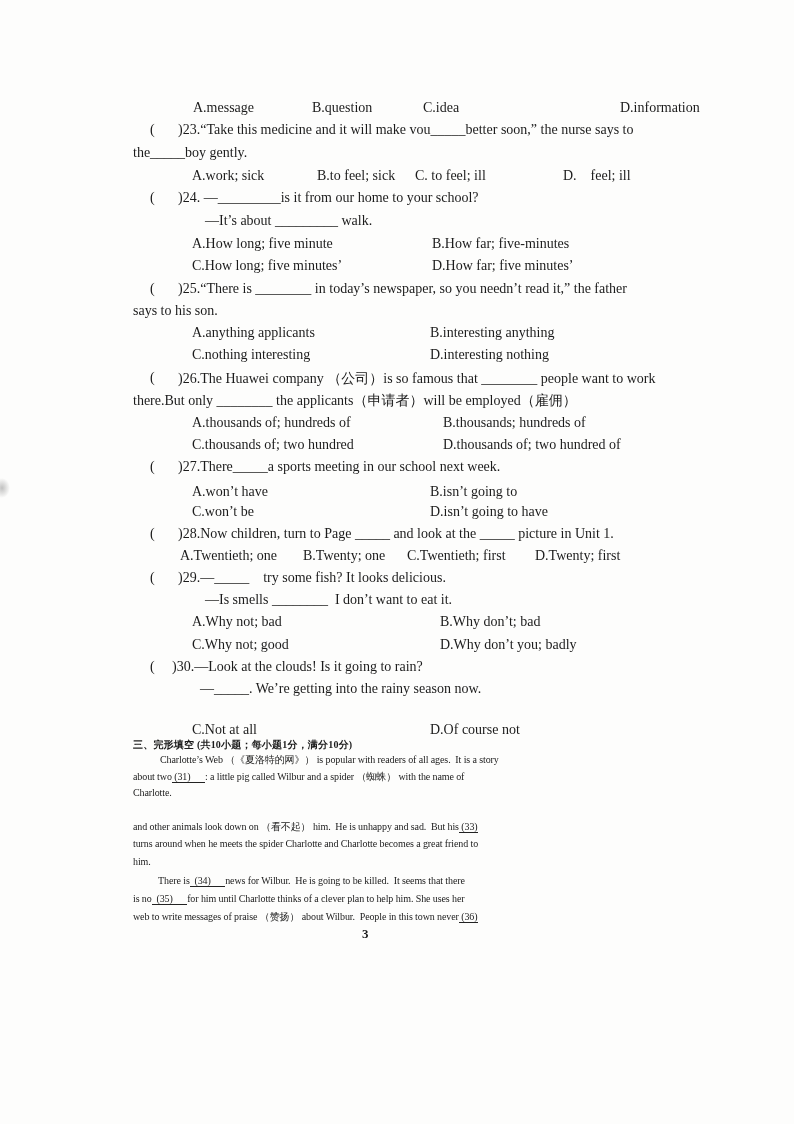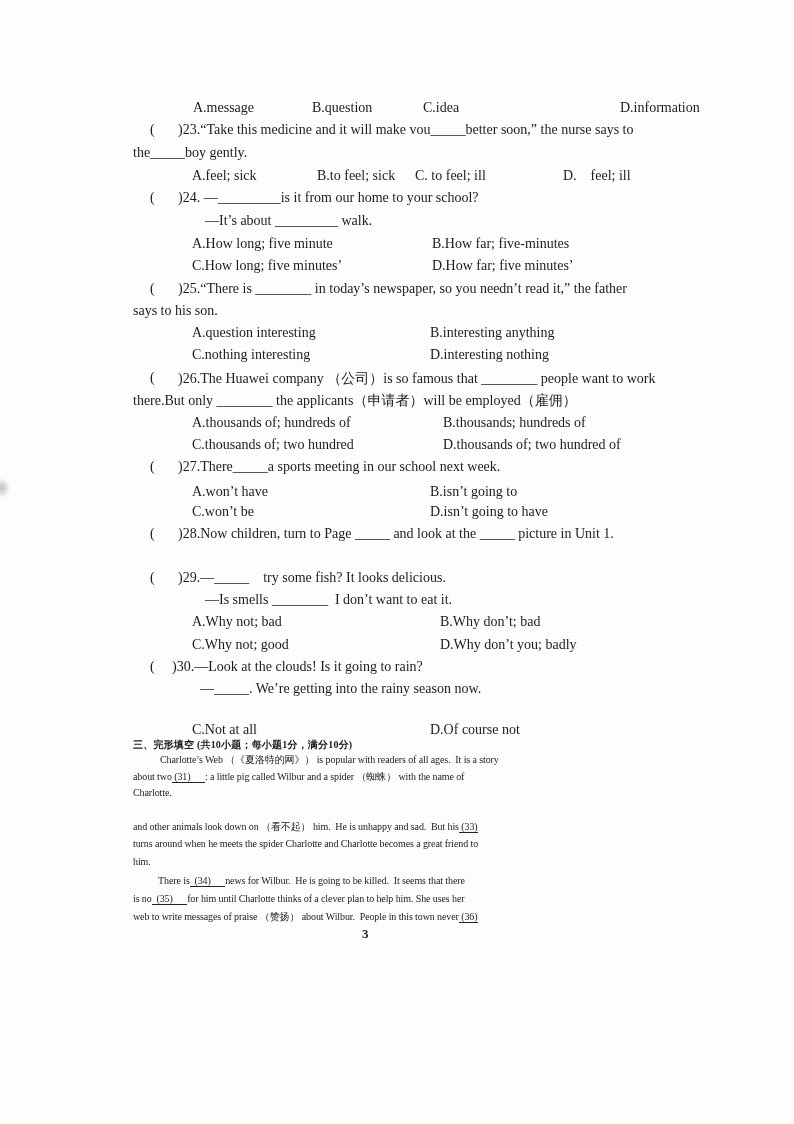--- a/index.html
+++ b/index.html
@@ -34,21 +34,21 @@
     <span style="left:193px">A.message</span>
     <span style="left:312px">B.question</span>
     <span style="left:423px">C.idea</span>
     <span style="left:620px">D.information</span>
   </div>
 
   <span class="br" style="left:150px;top:122px">(</span>
   <div class="line mc" style="left:178px;top:122px">)23.“Take this medicine and it will make vou_____better soon,” the nurse says to</div>
   <div class="line mc" style="left:133px;top:145px">the_____boy gently.</div>
   <div class="row" style="top:168px">
-    <span style="left:192px">A.feel; sick</span>
+    <span style="left:192px">A.work; sick</span>
     <span style="left:317px">B.to feel; sick</span>
     <span style="left:415px">C. to feel; ill</span>
     <span style="left:563px">D.    feel; ill</span>
   </div>
 
   <span class="br" style="left:150px;top:190px">(</span>
   <div class="line mc" style="left:178px;top:190px">)24. —_________is it from our home to your school?</div>
   <div class="line mc" style="left:205px;top:213px">—It’s about _________ walk.</div>
   <div class="row" style="top:236px">
     <span style="left:192px">A.How long; five minute</span>
@@ -56,21 +56,21 @@
   </div>
   <div class="row" style="top:258px">
     <span style="left:192px">C.How long; five minutes’</span>
     <span style="left:432px">D.How far; five minutes’</span>
   </div>
 
   <span class="br" style="left:150px;top:281px">(</span>
   <div class="line mc" style="left:178px;top:281px">)25.“There is ________ in today’s newspaper, so you needn’t read it,” the father</div>
   <div class="line mc" style="left:133px;top:303px">says to his son.</div>
   <div class="row" style="top:325px">
-    <span style="left:192px">A.question interesting</span>
+    <span style="left:192px">A.anything applicants</span>
     <span style="left:430px">B.interesting anything</span>
   </div>
   <div class="row" style="top:347px">
     <span style="left:192px">C.nothing interesting</span>
     <span style="left:430px">D.interesting nothing</span>
   </div>
 
   <span class="br" style="left:150px;top:370px">(</span>
   <div class="line mc" style="left:178px;top:370px">)26.The Huawei company （公司）is so famous that ________ people want to work</div>
   <div class="line mc" style="left:133px;top:392px">there.But only ________ the applicants（申请者）will be employed（雇佣）</div>
@@ -89,20 +89,26 @@
     <span style="left:192px">A.won’t have</span>
     <span style="left:430px">B.isn’t going to</span>
   </div>
   <div class="row" style="top:504px">
     <span style="left:192px">C.won’t be</span>
     <span style="left:430px">D.isn’t going to have</span>
   </div>
 
   <span class="br" style="left:150px;top:526px">(</span>
   <div class="line mc" style="left:178px;top:526px">)28.Now children, turn to Page _____ and look at the _____ picture in Unit 1.</div>
+  <div class="row" style="top:548px">
+    <span style="left:180px">A.Twentieth; one</span>
+    <span style="left:303px">B.Twenty; one</span>
+    <span style="left:407px">C.Twentieth; first</span>
+    <span style="left:535px">D.Twenty; first</span>
+  </div>
 
   <span class="br" style="left:150px;top:570px">(</span>
   <div class="line mc" style="left:178px;top:570px">)29.—_____    try some fish? It looks delicious.</div>
   <div class="line mc" style="left:205px;top:592px">—Is smells ________  I don’t want to eat it.</div>
   <div class="row" style="top:614px">
     <span style="left:192px">A.Why not; bad</span>
     <span style="left:440px">B.Why don’t; bad</span>
   </div>
   <div class="row" style="top:637px">
     <span style="left:192px">C.Why not; good</span>

